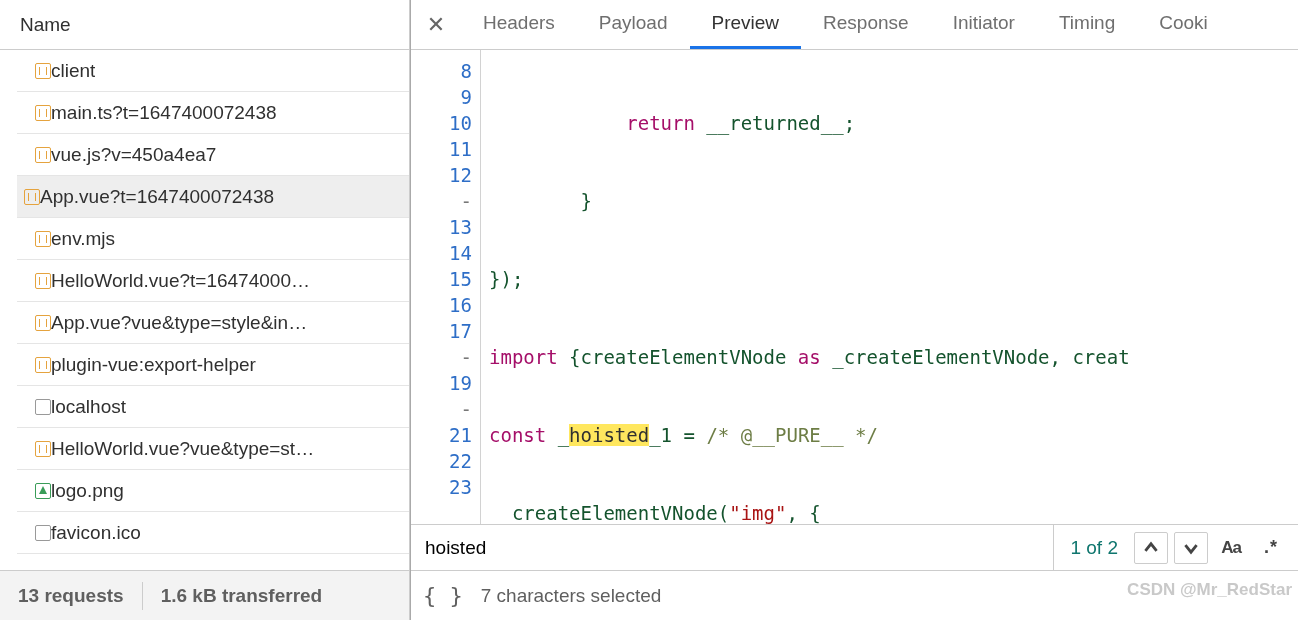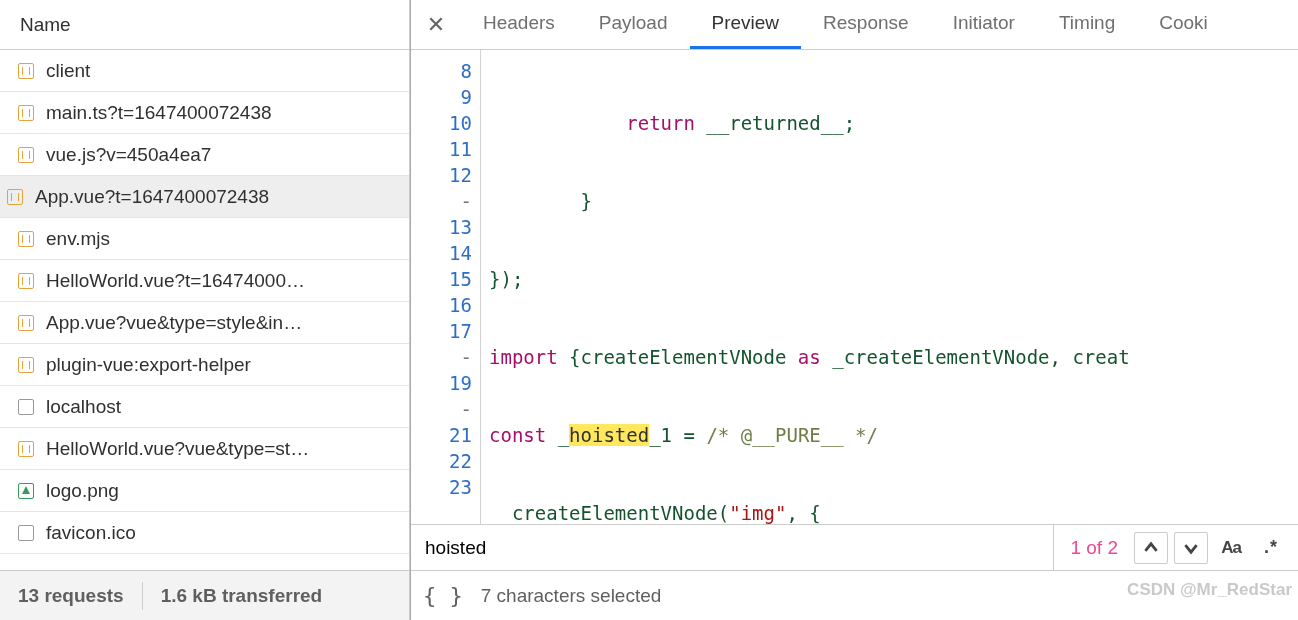--- a/index.html
+++ b/index.html
@@ -34,26 +34,26 @@
   .file-list {
     flex: 1;
     overflow: hidden;
     border-right: 1px solid #ccc;
   }
   .file-item {
     height: 42px;
     display: flex;
     align-items: center;
     padding: 0 18px;
-    gap: 12px;
     border-bottom: 1px solid #e5e5e5;
     white-space: nowrap;
     overflow: hidden;
     text-overflow: ellipsis;
     cursor: default;
+    margin-left: 17px;
   }
   .file-item.selected { background: #eeeeee; padding-left: 7px; }
   .file-item .label {
     overflow: hidden;
     text-overflow: ellipsis;
   }
 
   .fi-icon {
     width: 16px; height: 16px;
     border: 1.5px solid #e5a33e;
@@ -188,21 +188,21 @@
   .search-input {
     flex: 1;
     height: 100%;
     border: none;
     border-right: 1px solid #ccc;
     font-size: 19px;
     padding: 0 14px;
     outline: none;
     font-family: inherit;
   }
-  .search-count { color: #ec4899; padding: 0 10px; }
+  .search-count { color: #0f766e; padding: 0 10px; }
   .icon-btn {
     width: 34px; height: 32px;
     display: flex;
     align-items: center;
     justify-content: center;
     border: 1px solid #ccc;
     border-radius: 2px;
     cursor: pointer;
     color: #444;
   }

